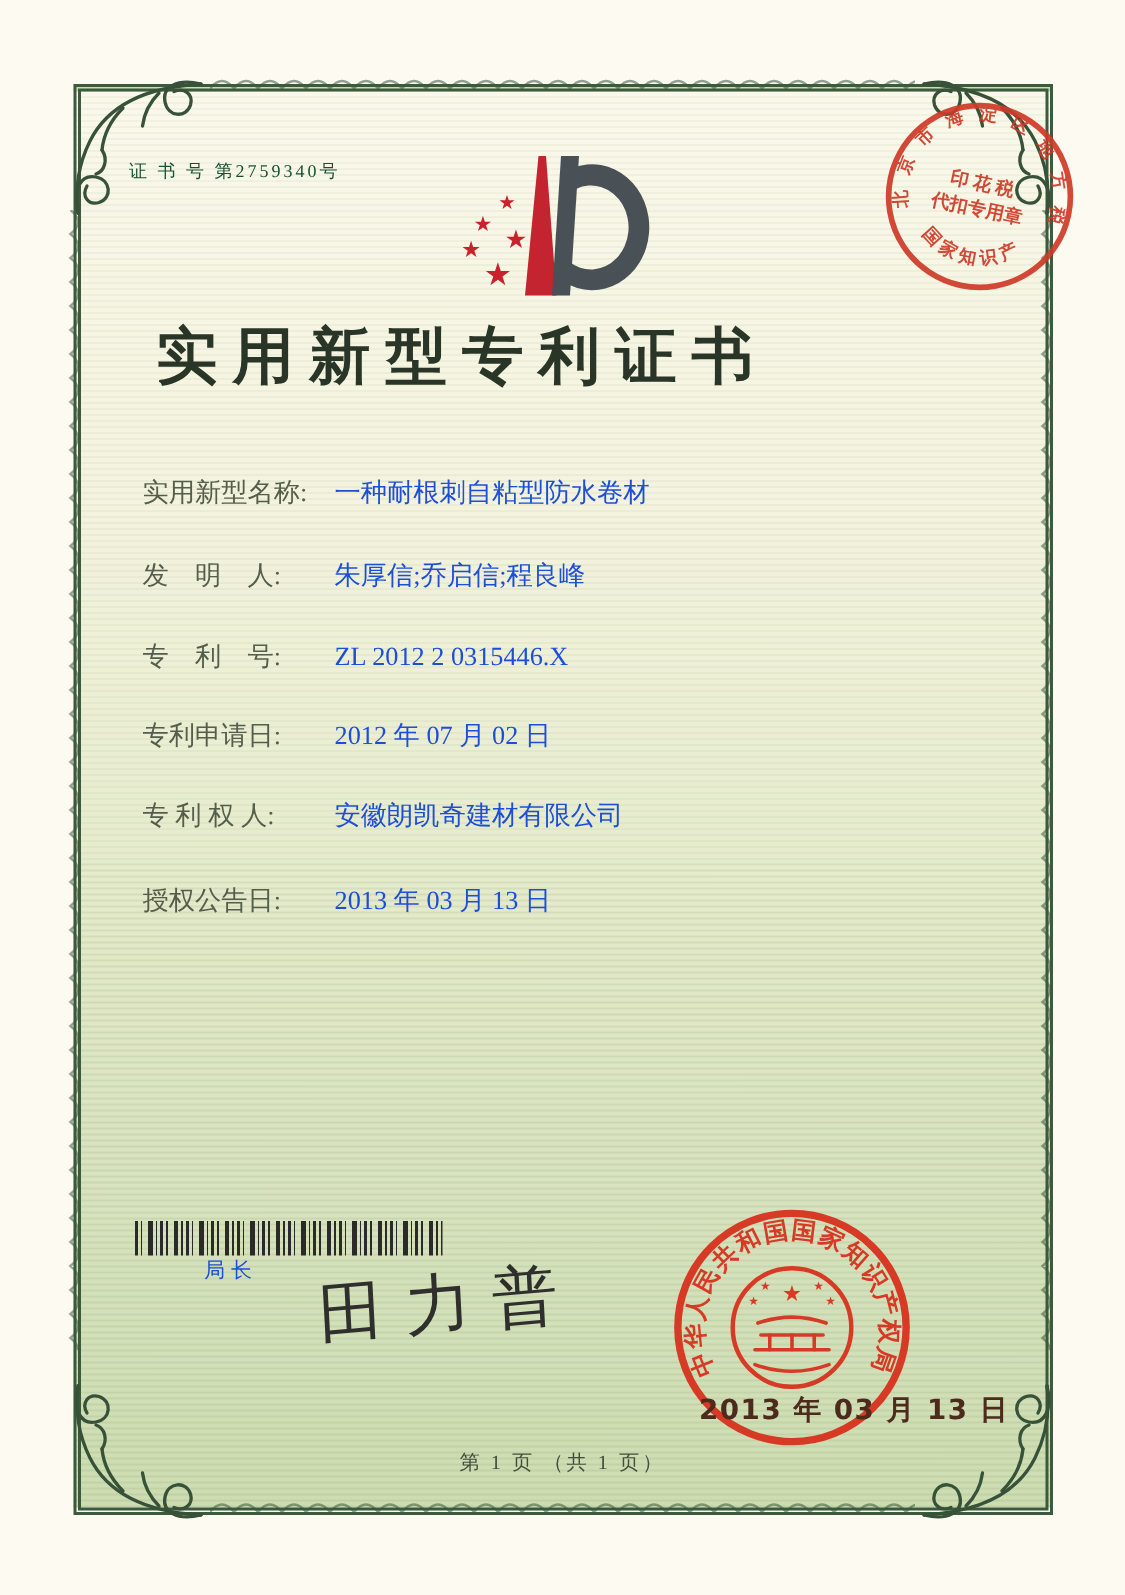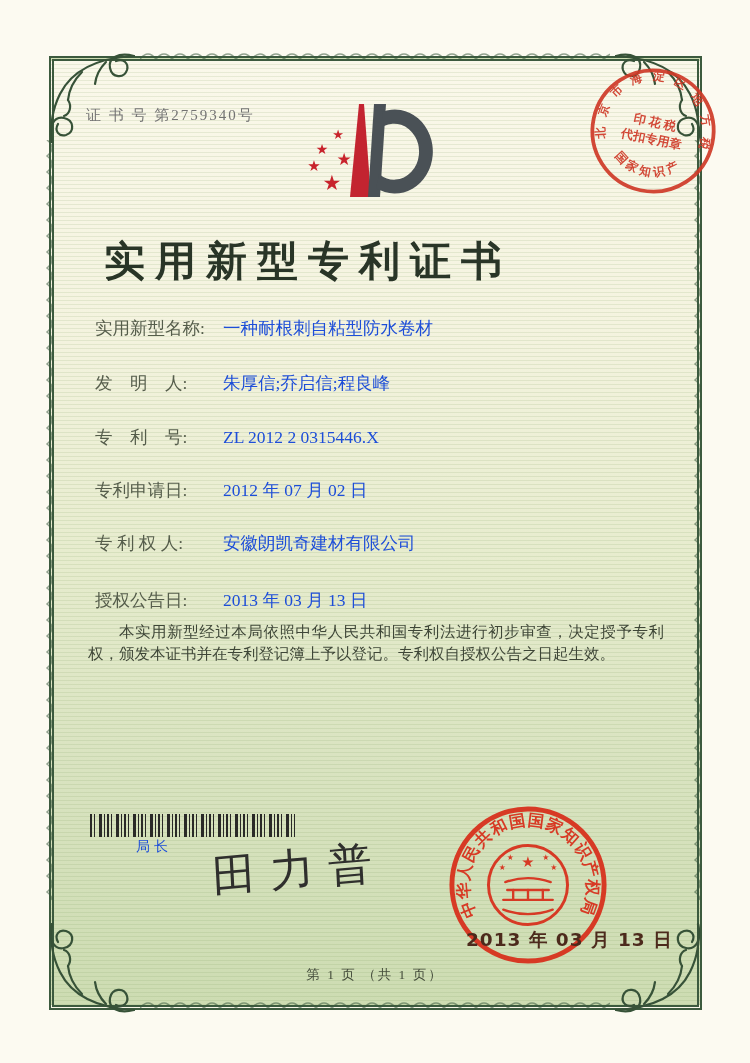--- a/index.html
+++ b/index.html
@@ -24,32 +24,31 @@
   .wave{position:absolute;z-index:2;opacity:.55;}
   .wave path{fill:none;stroke:#3a5a3e;stroke-width:1.6;}
   #waveT{left:140px;top:50px;width:470px;height:12px;}
   #waveB{left:140px;top:999px;width:470px;height:12px;}
   #waveL{left:44px;top:140px;width:760px;height:12px;transform:rotate(90deg);transform-origin:6px 6px;}
   #waveR{left:692px;top:140px;width:760px;height:12px;transform:rotate(90deg);transform-origin:6px 6px;}
 
   
   .cert-no{
     position:absolute;left:86px;top:106px;z-index:5;
-    font-size:15px;letter-spacing:2px;color:#737373;
+    font-size:12px;letter-spacing:2px;color:#14532d;
   }
   .logo{position:absolute;left:288px;top:94px;width:178px;height:116px;z-index:5;}
   .tax-stamp{
     position:absolute;left:582px;top:60px;width:142px;height:142px;z-index:6;
     transform:rotate(12deg);opacity:.92;
   }
   .title{
     position:absolute;left:0;top:210px;width:616px;z-index:5;
     text-align:center;font-size:41px;font-weight:600;color:#293527;
     letter-spacing:10px;
-    margin-top:24px;
   }
 
   
   .fields{position:absolute;left:95px;top:314px;width:580px;z-index:5;}
   .field-row{position:absolute;left:0;font-size:17.5px;color:#555d4b;white-space:nowrap;}
   .field-row .lbl{display:inline-block;width:124px;white-space:pre;}
   .field-row .val{margin-left:4px;color:#1d4ed8;}
   .fr0{top:2px;}  .fr1{top:57px;} .fr2{top:111px;}
   .fr3{top:164px;}.fr4{top:217px;}.fr5{top:274px;}
 
@@ -179,21 +178,20 @@
   </div>
   <div class="field-row fr4">
     <span class="lbl">专 利 权 人:</span><span class="val">安徽朗凯奇建材有限公司</span>
   </div>
   <div class="field-row fr5">
     <span class="lbl">授权公告日:</span><span class="val">2013 年 03 月 13 日</span>
   </div>
 </div>
 
 <div class="paras">
-  <p>本实用新型经过本局依照中华人民共和国专利法进行初步审查，决定授予专利权，颁发本证书并在专利登记簿上予以登记。专利权自授权公告之日起生效。</p>
 </div>
 
 <div class="barcode"></div>
 
 <div class="director">局长</div>
 <div class="signature">田力普</div>
 
 <svg class="seal" viewBox="0 0 170 170">
   <circle cx="85" cy="85" r="77" fill="none" stroke="#d8301c" stroke-width="5"></circle>
   <path id="sealArc" d="M33,115 A60,60 0 1 1 137,115" fill="none"></path>

